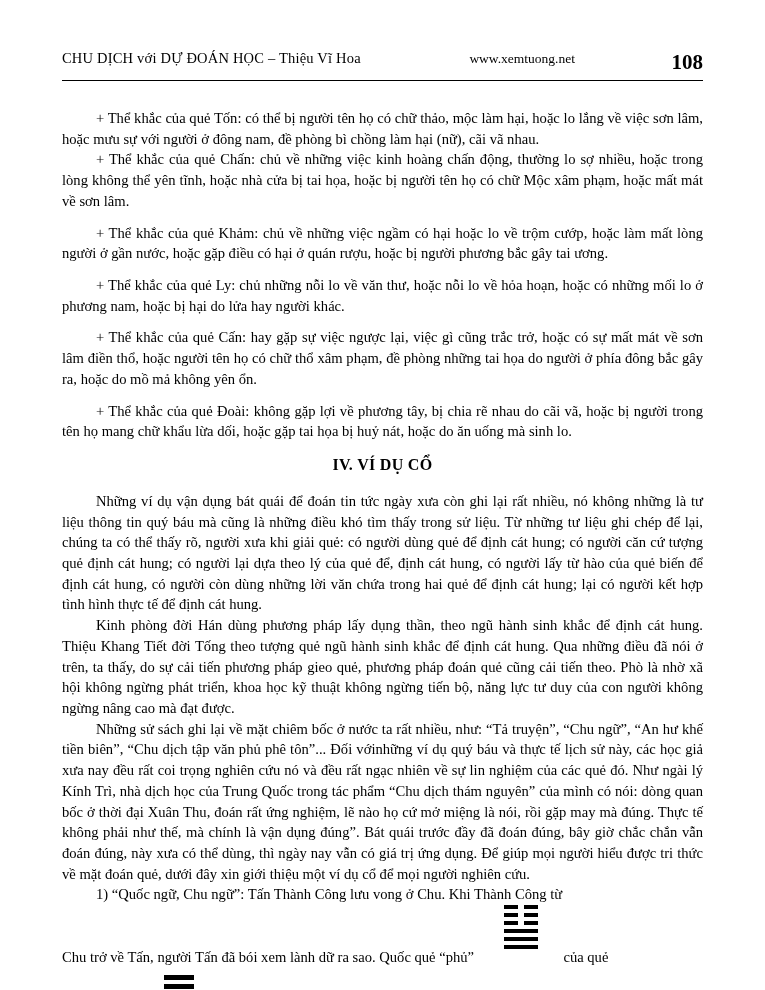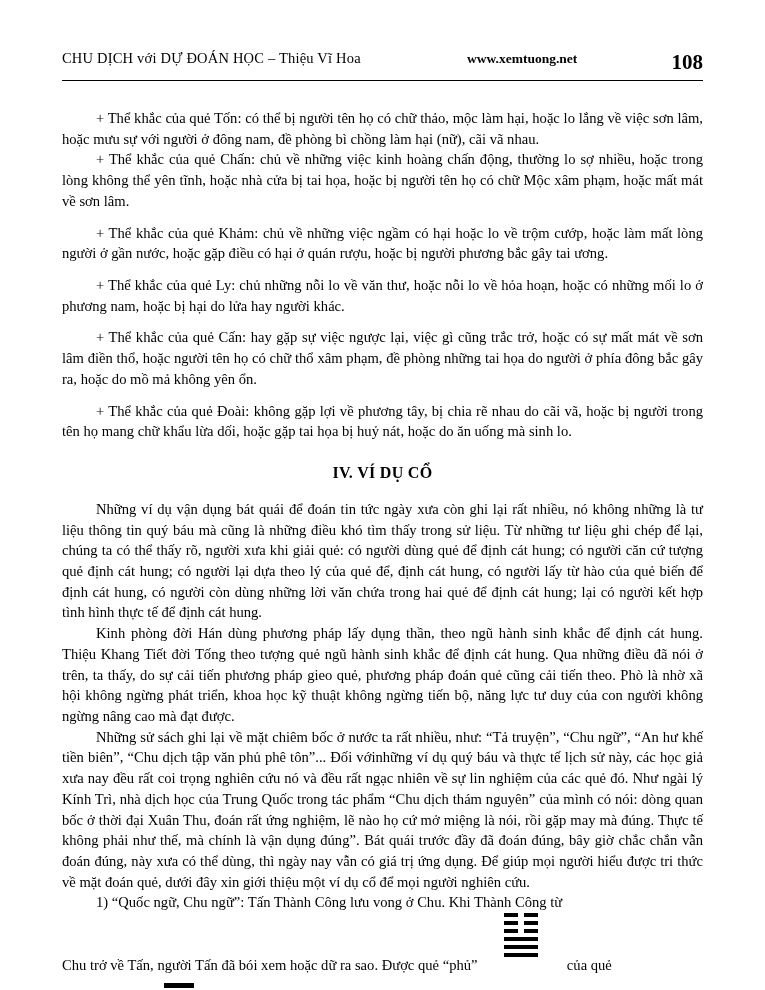--- a/index.html
+++ b/index.html
@@ -35,21 +35,20 @@
     font-size: 14.5px;
     letter-spacing: 0.2px;
     white-space: nowrap;
   }
   .header-url {
     font-size: 13.5px;
     font-family: "Liberation Serif", serif;
     margin-left: 30px;
     margin-right: 18px;
     white-space: nowrap;
-    font-weight: bold;
   }
   .header-pageno {
     font-size: 21px;
     font-weight: bold;
     line-height: 1;
     position: relative;
     top: 6px;
   }
   .rule {
     position: absolute;
@@ -78,21 +77,21 @@
   p.gap {
     margin-top: 11px;
   }
   p.gap-lg {
     margin-top: 16px;
   }
   .section-title {
     text-align: center;
     font-weight: bold;
     font-size: 16px;
-    margin-top: 20px;
+    margin-top: 12px;
     margin-bottom: 14px;
     letter-spacing: 0.3px;
   }
   .hex-area {
     position: relative;
     height: 96px;
   }
   .last-line {
     position: absolute;
     left: 0;
@@ -177,21 +176,21 @@
           </div>
         <div class="bar broken">
             <span></span>
             <span></span>
           </div>
         <div class="bar"></div>
         <div class="bar"></div>
         <div class="bar"></div>
       </div>
       <div class="last-line">
-        <span>Chu trở về Tấn, người Tấn đã bói xem hoặc dữ ra sao. Được quẻ “phủ”</span>
+        <span>Chu trở về Tấn, người Tấn đã bói xem lành dữ ra sao. Quốc quẻ “phủ”</span>
         <span style="display:inline-block;width:82px"></span>
         <span>của quẻ</span>
       </div>
       <div class="hexagram2">
         <div class="bar"></div>
         <div class="bar"></div>
       </div>
     </div>
 
   </div>

